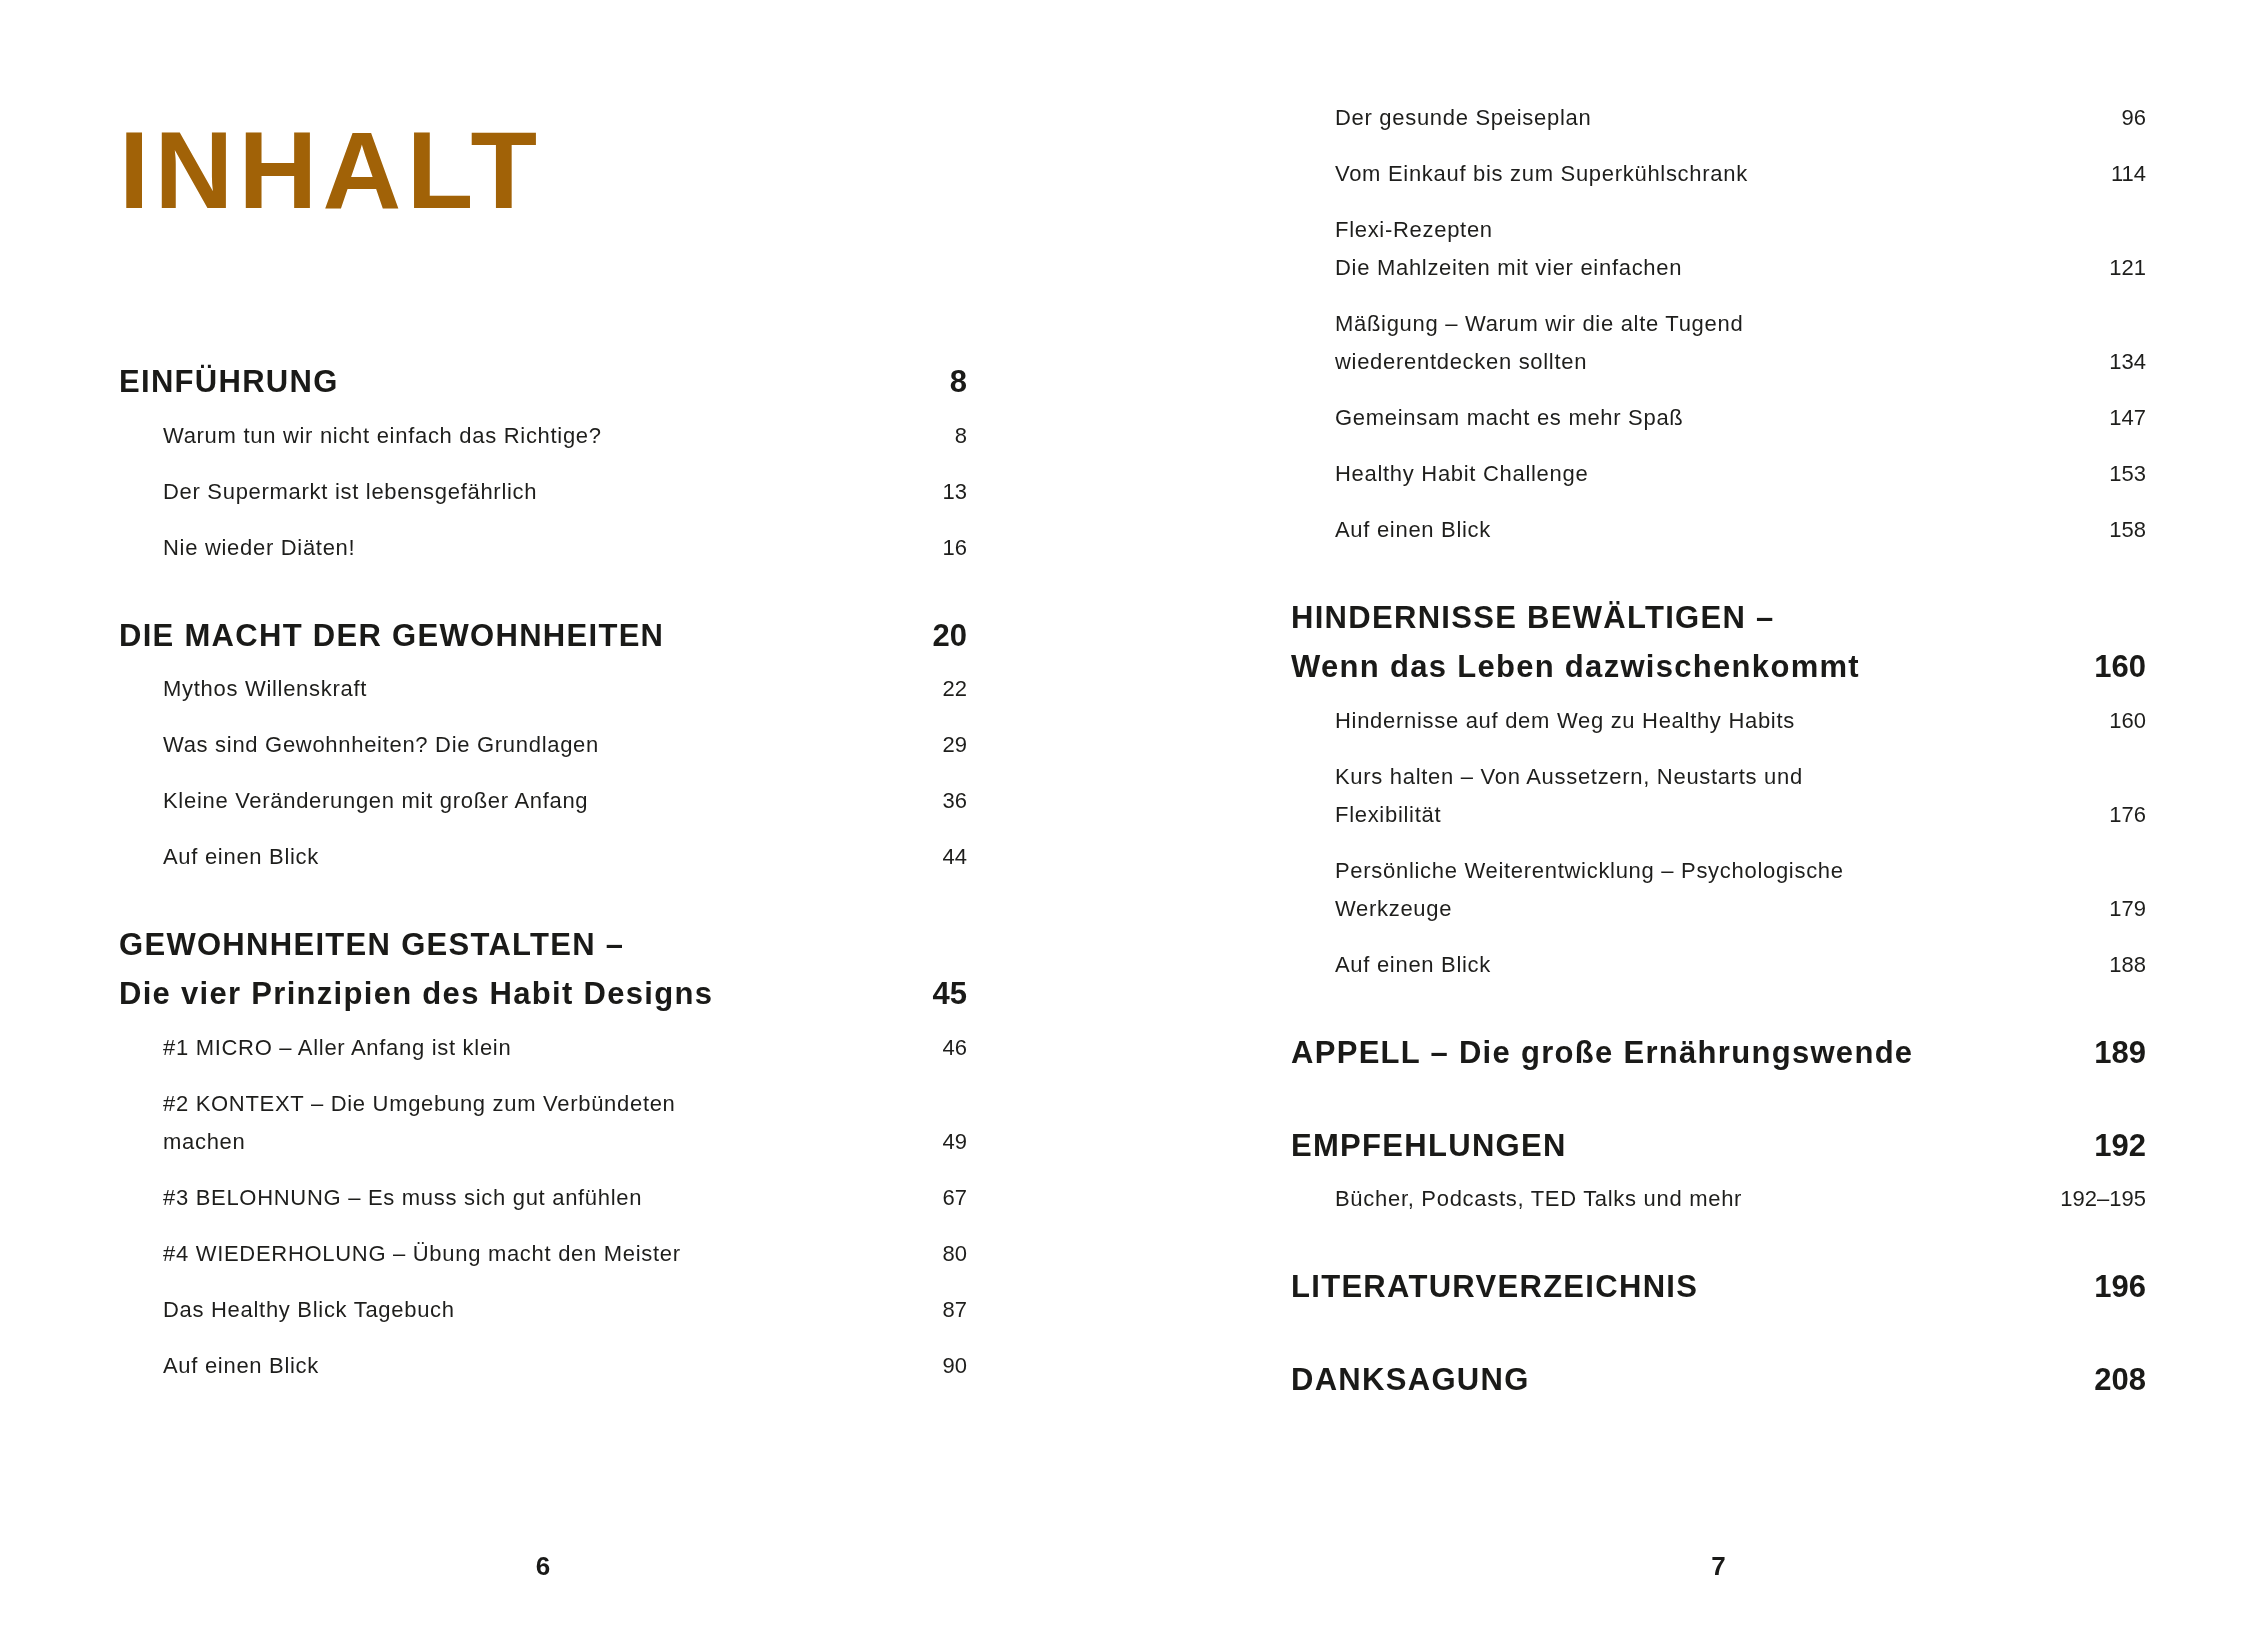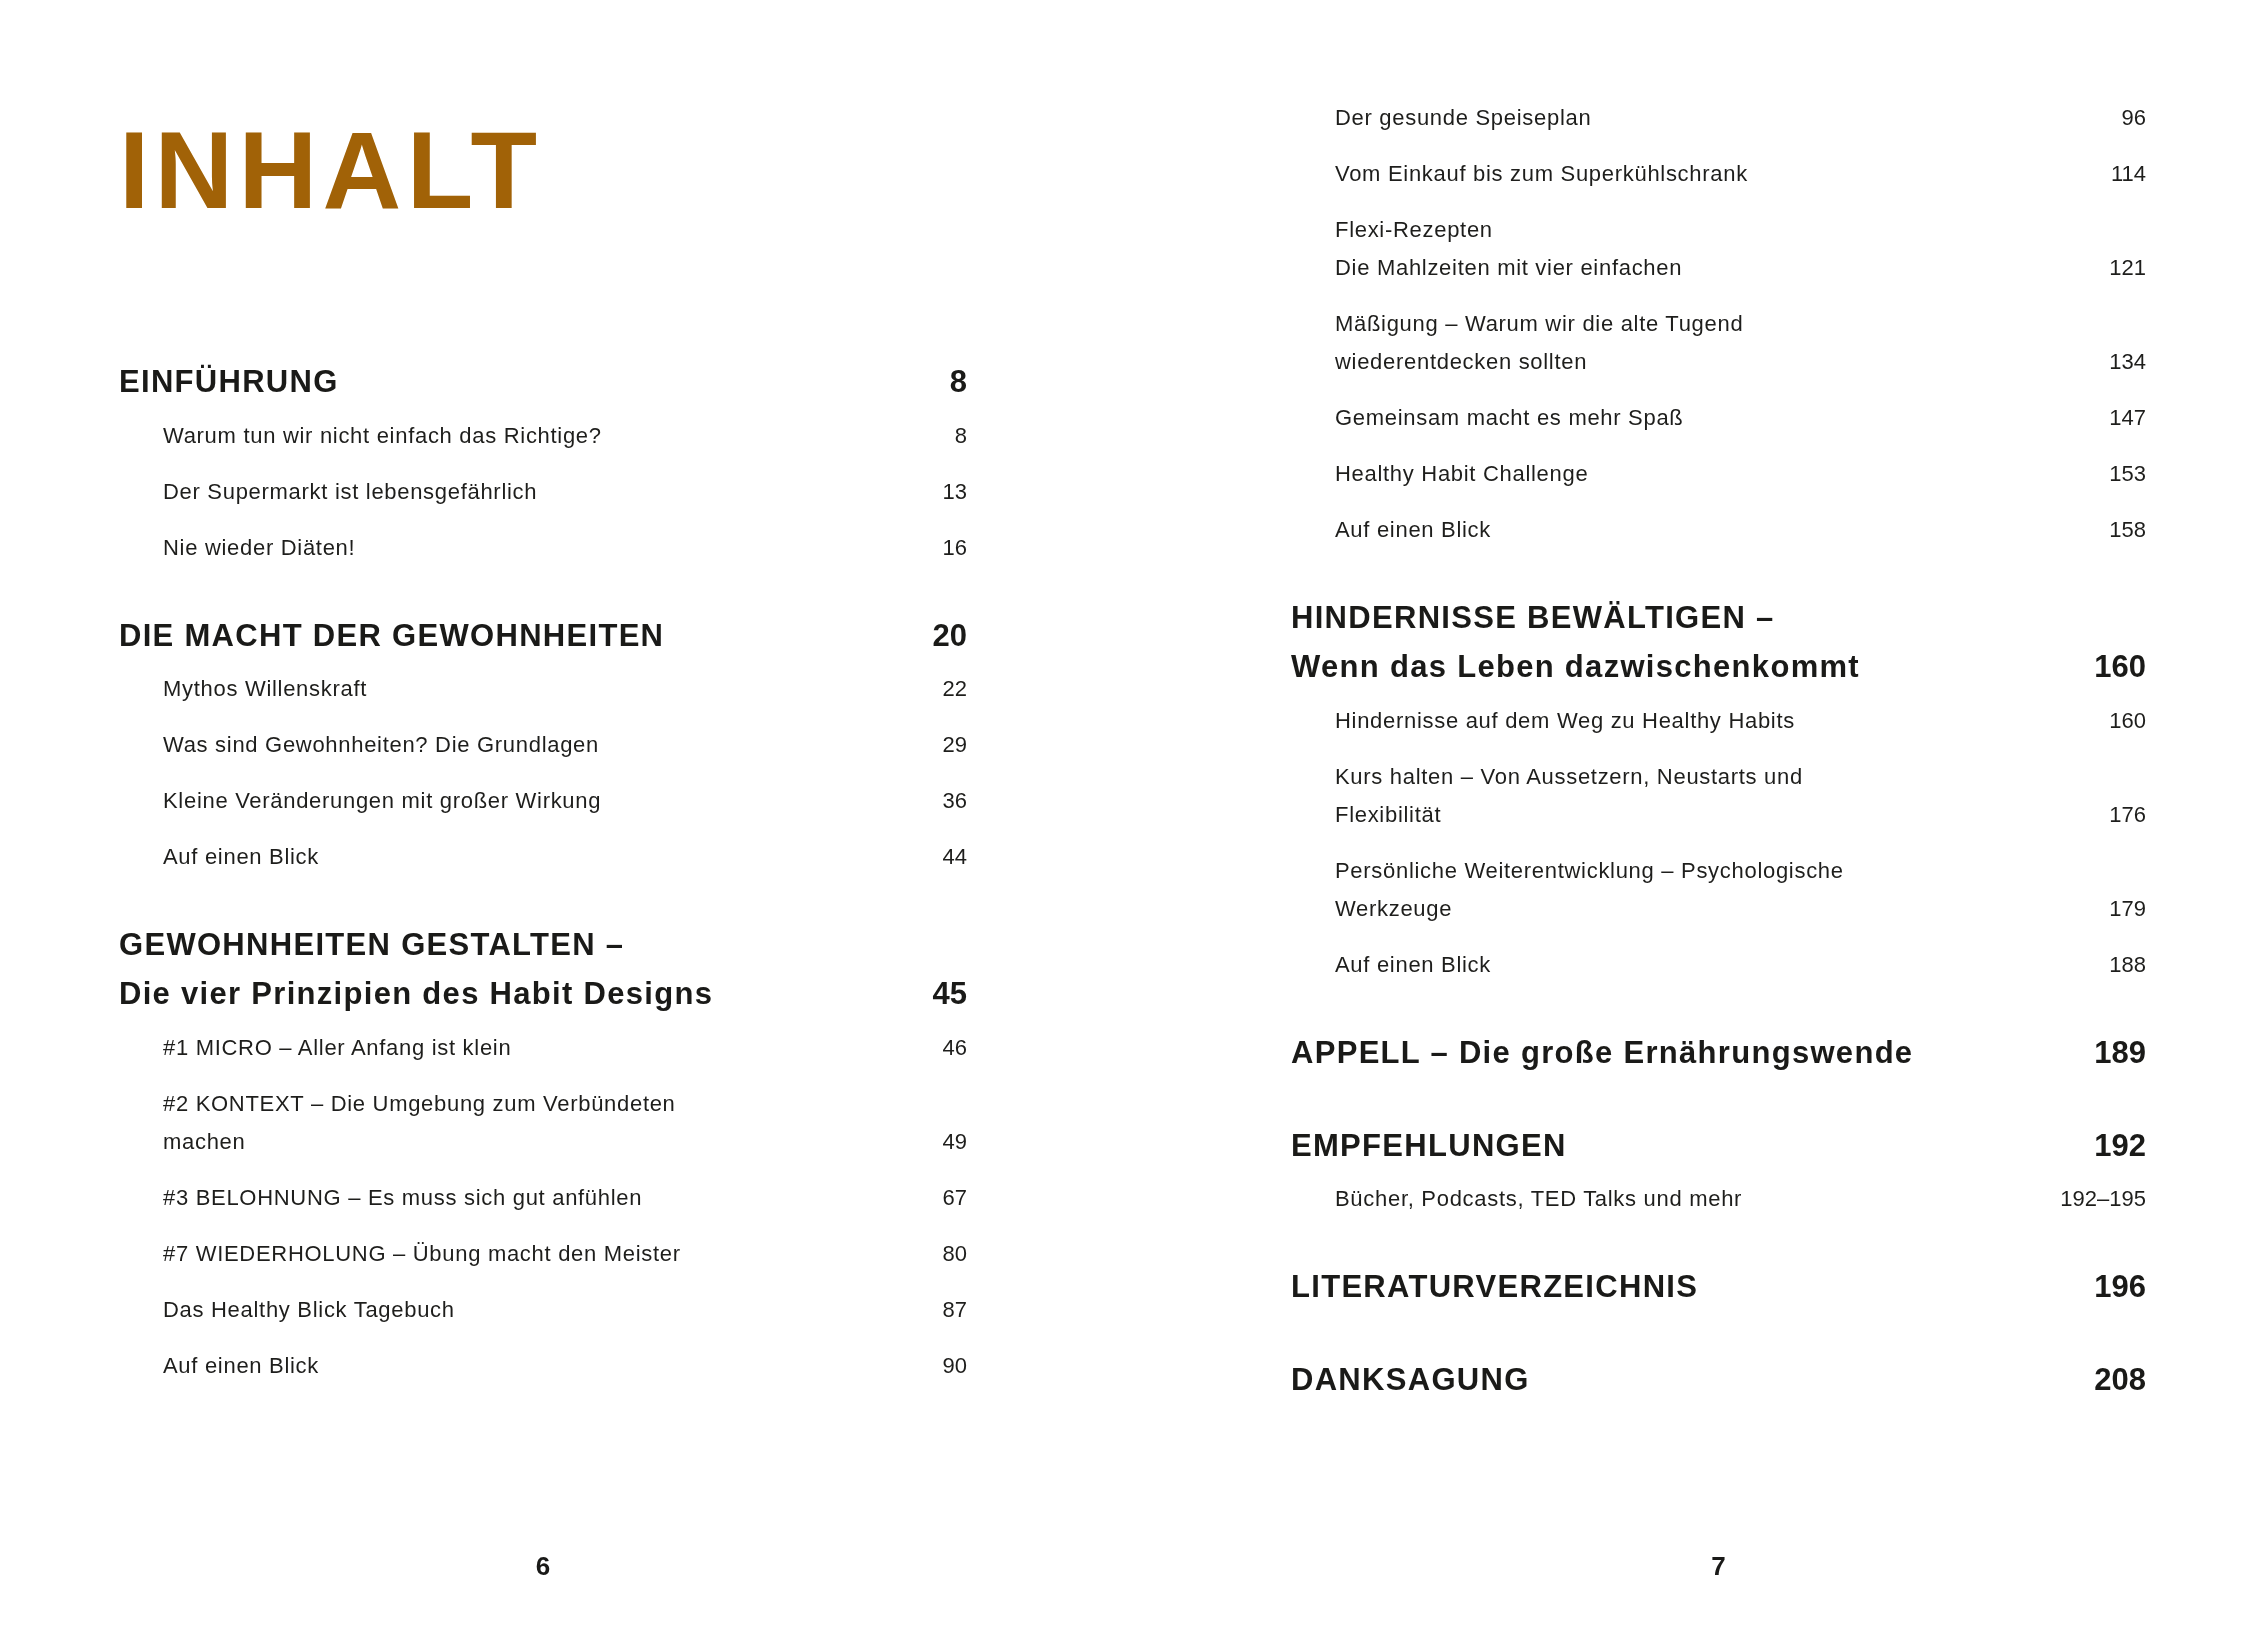--- a/index.html
+++ b/index.html
@@ -132,21 +132,21 @@
           <div class="entry-num">22</div>
         </div>
         <div class="entry">
           <div class="entry-lines">
             <div class="line">Was sind Gewohnheiten? Die Grundlagen</div>
           </div>
           <div class="entry-num">29</div>
         </div>
         <div class="entry">
           <div class="entry-lines">
-            <div class="line">Kleine Veränderungen mit großer Wirkung</div>
+            <div class="line">Kleine Veränderungen mit großer Anfang</div>
           </div>
           <div class="entry-num">36</div>
         </div>
         <div class="entry">
           <div class="entry-lines">
             <div class="line">Auf einen Blick</div>
           </div>
           <div class="entry-num">44</div>
         </div>
       </section>
@@ -172,21 +172,21 @@
           <div class="entry-num">49</div>
         </div>
         <div class="entry">
           <div class="entry-lines">
             <div class="line">#3 BELOHNUNG – Es muss sich gut anfühlen</div>
           </div>
           <div class="entry-num">67</div>
         </div>
         <div class="entry">
           <div class="entry-lines">
-            <div class="line">#7 WIEDERHOLUNG – Übung macht den Meister</div>
+            <div class="line">#4 WIEDERHOLUNG – Übung macht den Meister</div>
           </div>
           <div class="entry-num">80</div>
         </div>
         <div class="entry">
           <div class="entry-lines">
             <div class="line">Das Healthy Blick Tagebuch</div>
           </div>
           <div class="entry-num">87</div>
         </div>
         <div class="entry">

